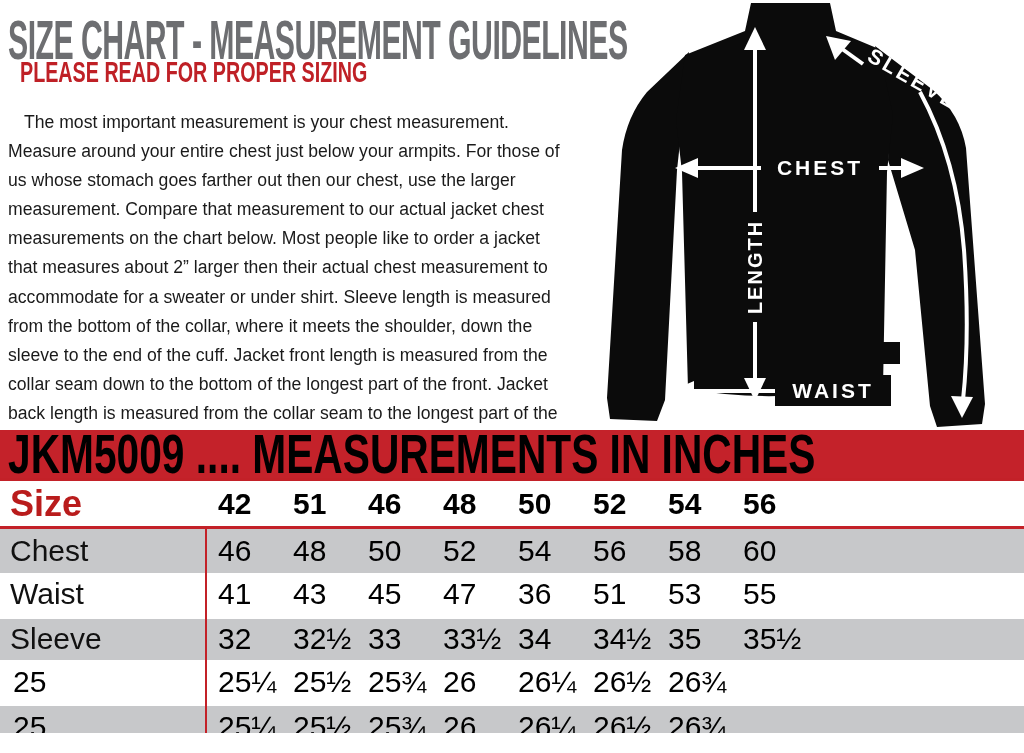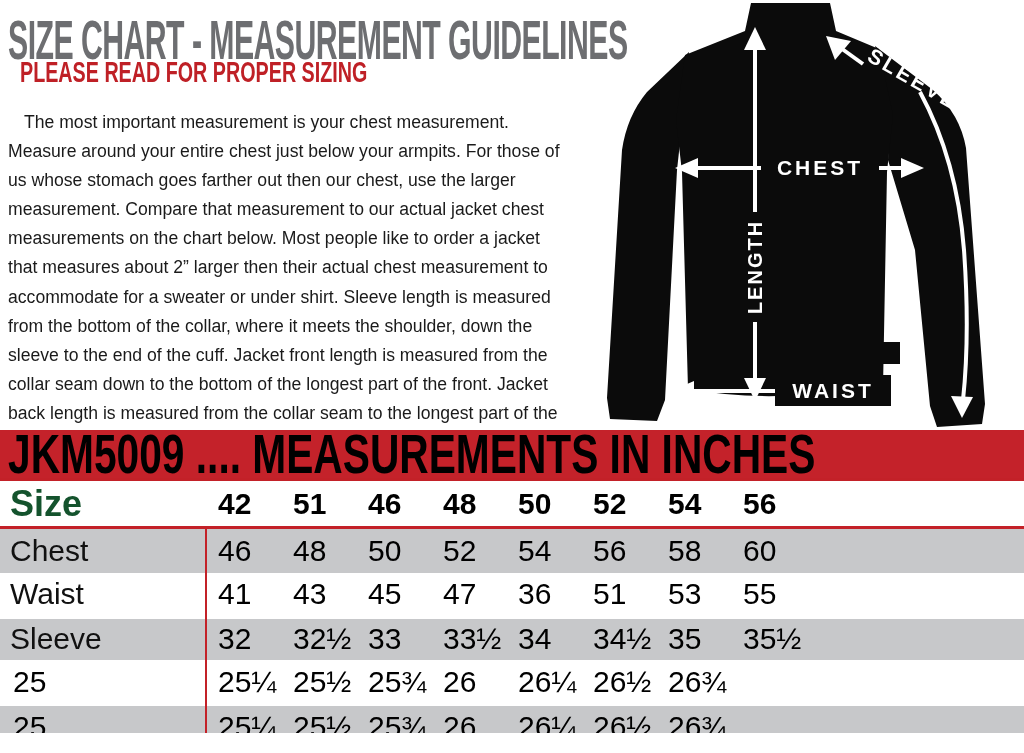--- a/index.html
+++ b/index.html
@@ -47,21 +47,21 @@
     line-height:48px; padding-left:8px;
   }
   .banner-text .condensed { transform:scaleX(0.74); }
   .redline { height:3px; background:#c32128; }
   .thead, .trow {
     display:grid;
     grid-template-columns:205px repeat(8,75px) 1fr;
     align-items:center;
   }
   .thead { height:45px; background:#ffffff; }
-  .size-label { font-size:36px; font-weight:bold; color:#14532d; padding-left:10px; }
+  .size-label { font-size:36px; font-weight:bold; color:#b91c1c; padding-left:10px; }
   .cell.num { font-size:30px; color:#000000; padding-left:13px; white-space:nowrap; }
   .hdr-num { font-weight:bold; }
   .trow { height:43.6px; box-sizing:border-box; }
   .trow.gray { background:#c7c8ca; }
   .trow.gapped { border-top:3px solid #ffffff; }
   .rowlabel { font-size:30px; color:#111111; padding-left:10px; white-space:nowrap; }
   .vdivider {
     position:absolute; left:205px; top:99px;
     width:2px; height:218px; background:#c32128;
   }

